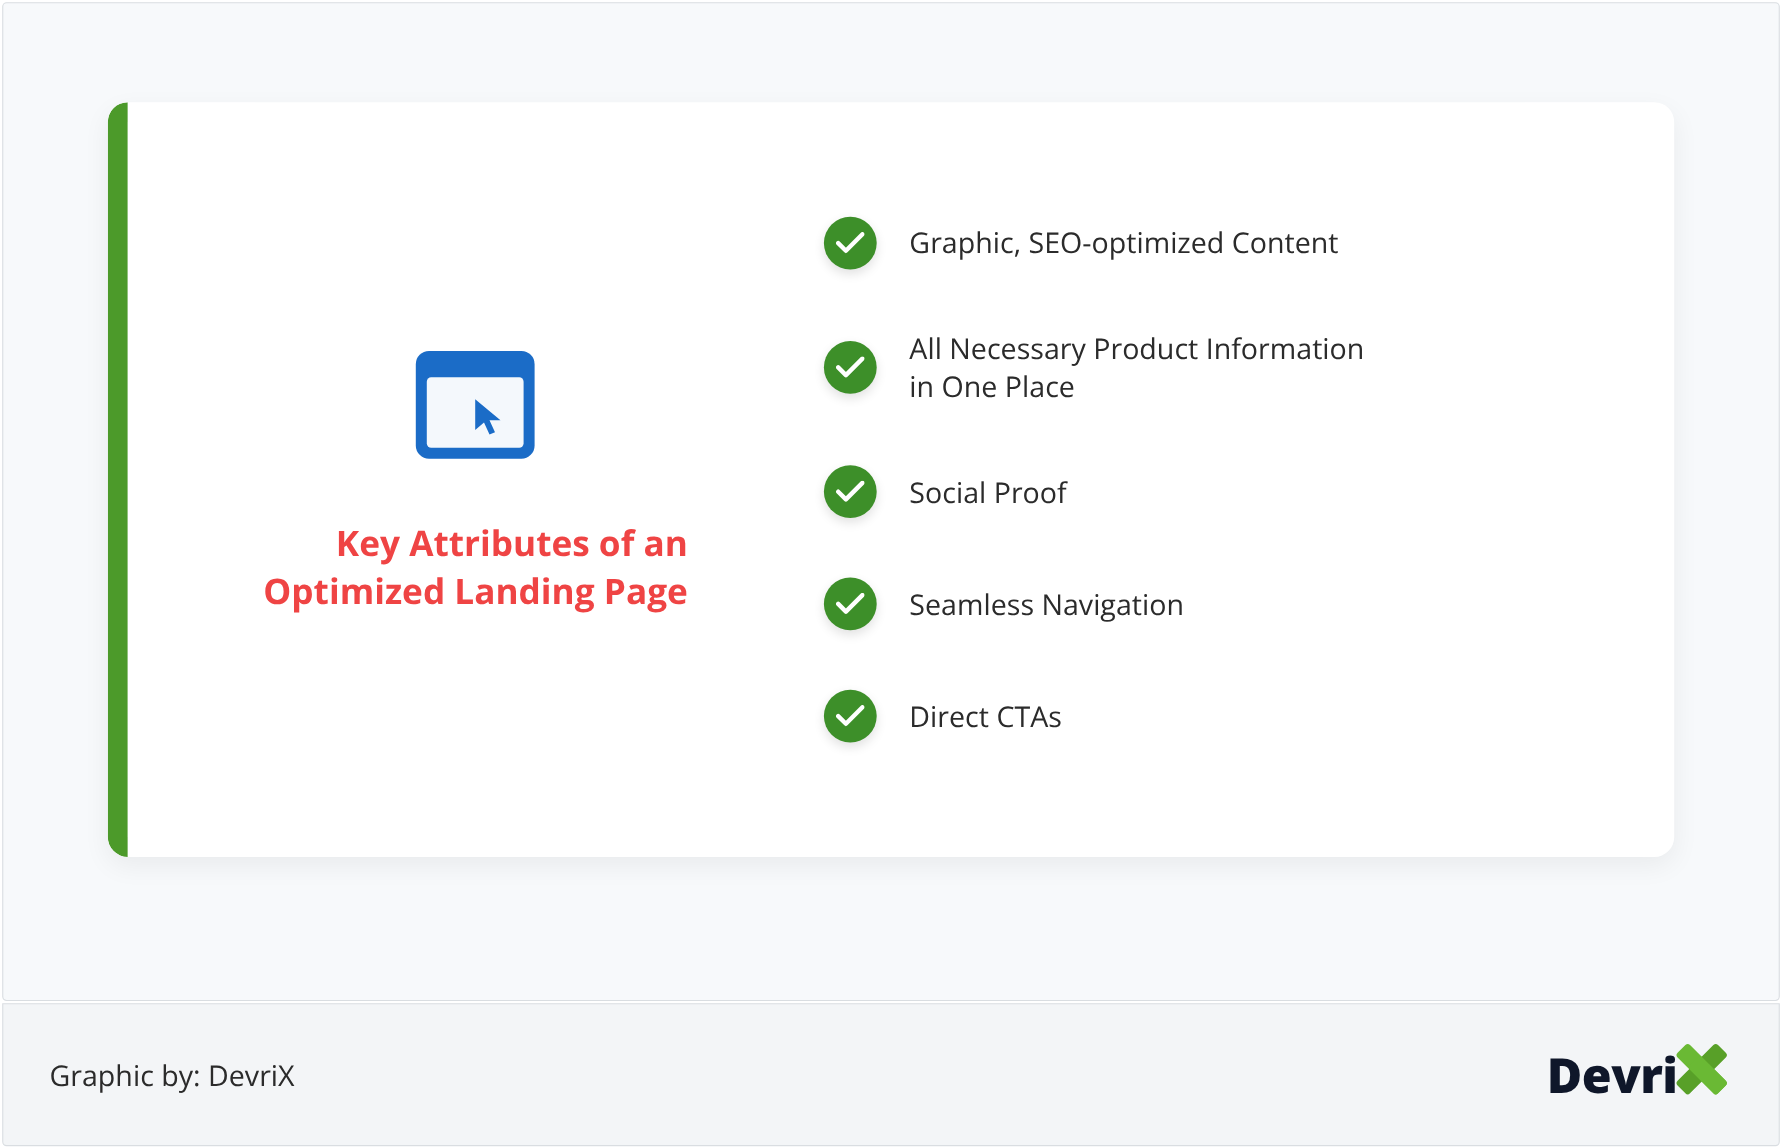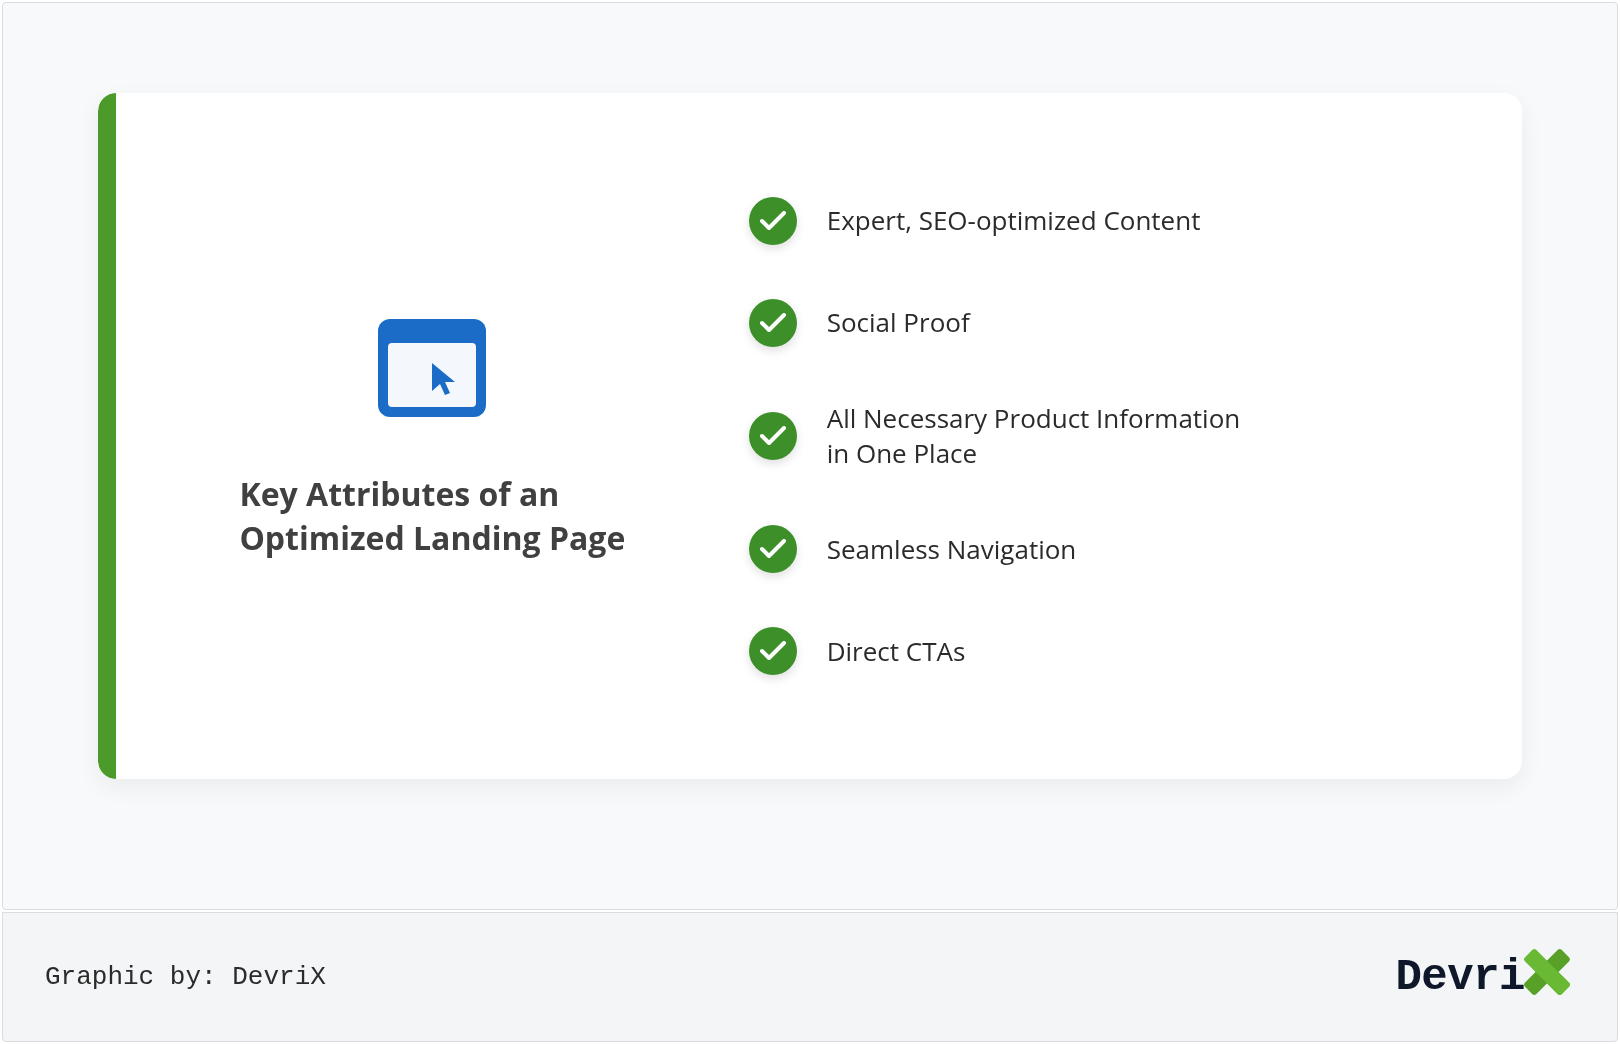--- a/index.html
+++ b/index.html
@@ -46,24 +46,24 @@
     display: flex;
     flex-direction: column;
     align-items: center;
     justify-content: center;
     padding: 40px 30px;
   }
   .window-icon-wrap {
     margin-bottom: 44px;
   }
   .left-title {
-    text-align: left;
+    text-align: right;
     font-size: 32px;
     font-weight: 700;
-    color: #404040;
+    color: #ef4444;
     line-height: 1.35;
   }
   .right-panel {
     flex: 1;
     display: flex;
     flex-direction: column;
     justify-content: center;
     gap: 54px;
     padding: 60px 40px 60px 0;
   }
@@ -96,21 +96,20 @@
     border-top: 1px solid #d9dde1;
     border-left: 1px solid #d9dde1;
     border-right: 1px solid #d9dde1;
     border-bottom: 1px solid #d9dde1;
     display: flex;
     align-items: center;
     justify-content: space-between;
     padding: 0 42px;
     margin: 0 2px 2px 2px;
     border-radius: 0 0 4px 4px;
-    font-family: Liberation Mono, monospace;
   }
   .footer-credit {
     font-size: 26px;
     color: #2b2b2b;
     font-weight: 500;
   }
   .brand-logo {
     display: flex;
     align-items: center;
     gap: 0;
@@ -150,37 +149,37 @@
         </div>
       </div>
 
       <div class="right-panel">
         <div class="check-item">
           <div class="check-circle">
             <svg width="26" height="20" viewBox="0 0 26 20">
                 <path d="M2 10 L9 17 L24 2" stroke="#ffffff" stroke-width="4" fill="none" stroke-linecap="round" stroke-linejoin="round"></path>
               </svg>
           </div>
-          <div class="check-text">Expert, SEO-optimized Content</div>
+          <div class="check-text">Graphic, SEO-optimized Content</div>
+        </div>
+        <div class="check-item">
+          <div class="check-circle">
+            <svg width="26" height="20" viewBox="0 0 26 20">
+                <path d="M2 10 L9 17 L24 2" stroke="#ffffff" stroke-width="4" fill="none" stroke-linecap="round" stroke-linejoin="round"></path>
+              </svg>
+          </div>
+          <div class="check-text">All Necessary Product Information in One Place</div>
         </div>
         <div class="check-item">
           <div class="check-circle">
             <svg width="26" height="20" viewBox="0 0 26 20">
                 <path d="M2 10 L9 17 L24 2" stroke="#ffffff" stroke-width="4" fill="none" stroke-linecap="round" stroke-linejoin="round"></path>
               </svg>
           </div>
           <div class="check-text">Social Proof</div>
-        </div>
-        <div class="check-item">
-          <div class="check-circle">
-            <svg width="26" height="20" viewBox="0 0 26 20">
-                <path d="M2 10 L9 17 L24 2" stroke="#ffffff" stroke-width="4" fill="none" stroke-linecap="round" stroke-linejoin="round"></path>
-              </svg>
-          </div>
-          <div class="check-text">All Necessary Product Information in One Place</div>
         </div>
         <div class="check-item">
           <div class="check-circle">
             <svg width="26" height="20" viewBox="0 0 26 20">
                 <path d="M2 10 L9 17 L24 2" stroke="#ffffff" stroke-width="4" fill="none" stroke-linecap="round" stroke-linejoin="round"></path>
               </svg>
           </div>
           <div class="check-text">Seamless Navigation</div>
         </div>
         <div class="check-item">

